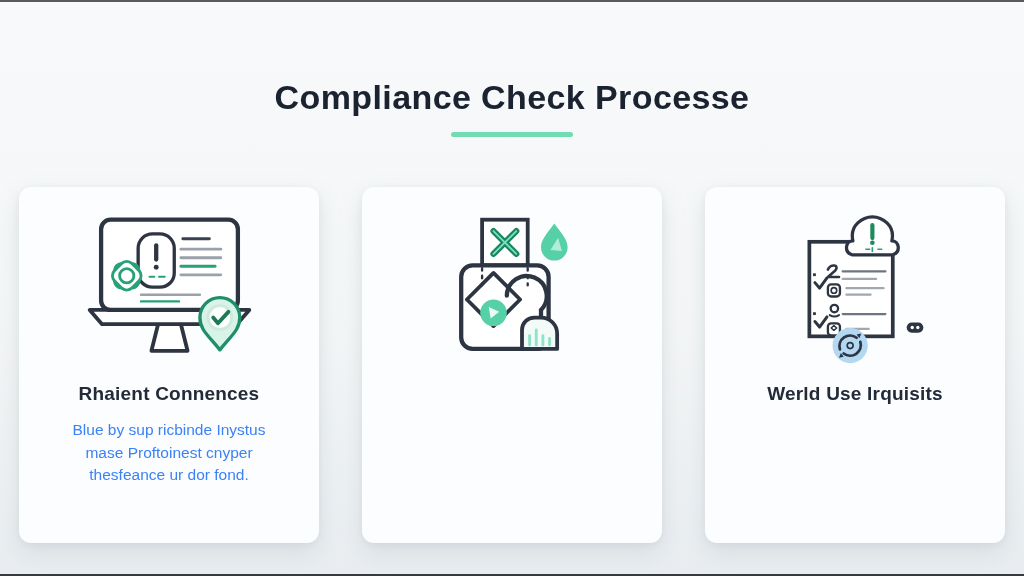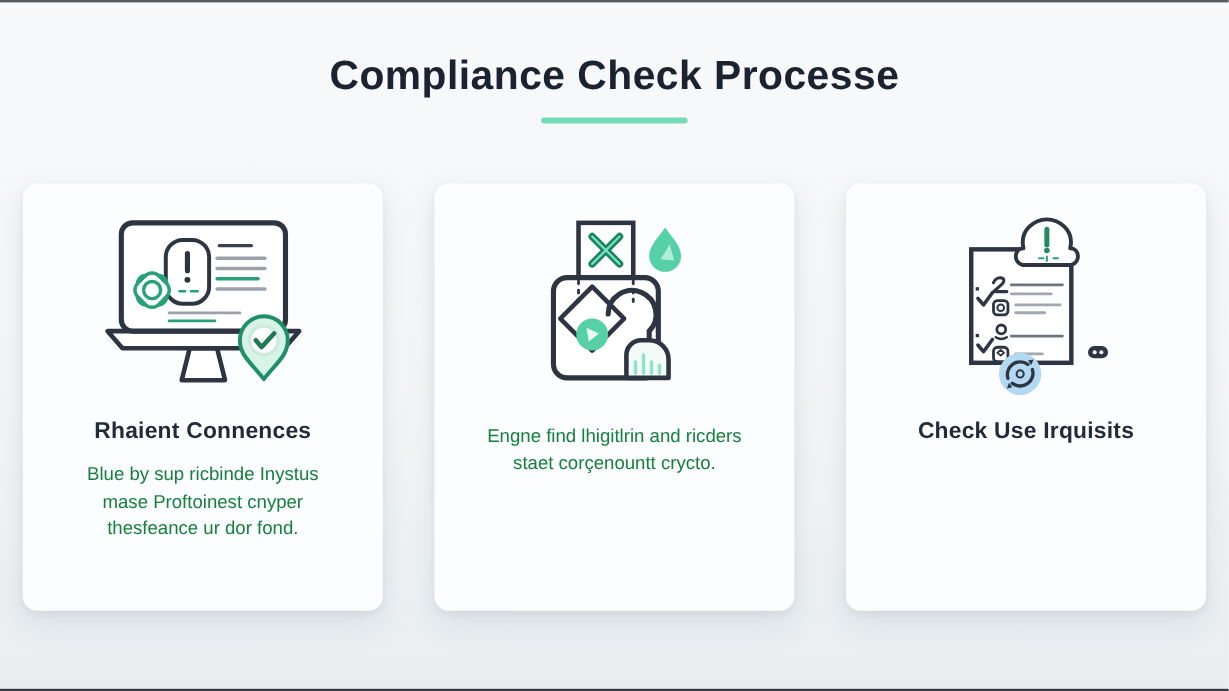--- a/index.html
+++ b/index.html
@@ -5,35 +5,35 @@
   html,body{margin:0;padding:0;}
   body{
     width:1024px;height:576px;position:relative;overflow:hidden;
     background:linear-gradient(180deg,#f7f9fa 0%,#f4f6f7 55%,#e9edf0 100%);
     font-family:"Liberation Sans",sans-serif;
     -webkit-font-smoothing:antialiased;
   }
   .edge-line{position:absolute;left:0;right:0;height:2px;background:#23272e;}
   .edge-line.top{top:0;opacity:.75;}
   .edge-line.bottom{bottom:0;opacity:.9;}
-  header{text-align:center;padding-top:44px;}
+  header{text-align:center;padding-top:44px;margin-top:34px;}
   .title{
     font-size:34px;font-weight:bold;color:#1b2330;letter-spacing:.4px;
     line-height:1.15;margin:0;
   }
   .title-underline{width:122px;height:5px;border-radius:3px;margin:15px auto 0;background:#72dcb4;}
   .cards{display:flex;justify-content:center;gap:43px;margin-top:50px;}
   .card{
     width:300px;height:356px;box-sizing:border-box;background:#fcfdfe;
     border-radius:12px;text-align:center;padding:20px 16px 0;
     box-shadow:0 10px 24px rgba(141,153,165,.20),0 2px 6px rgba(141,153,165,.12);
   }
   .icon-wrap{height:166px;display:flex;align-items:center;justify-content:center;}
   .card-heading{font-size:19px;font-weight:bold;color:#232b38;margin:10px 0 0;letter-spacing:.2px;}
-  .card-body{font-size:15.5px;color:#15803d;line-height:1.45;margin:14px auto 0;max-width:216px;}
+  .card-body{font-size:15.5px;color:#3b82f6;line-height:1.45;margin:14px auto 0;max-width:216px;}
 </style>
 </head>
 <body>
 
 <div class="edge-line top"></div>
 
 <header>
   <h1 class="title">Compliance Check Processe</h1>
   <div class="title-underline"></div>
 </header>
@@ -98,21 +98,20 @@
 
         <circle cx="70" cy="104" r="14" fill="#55d0a7"></circle>
         <path d="M65 98 l11 5 l-9 7 z" fill="#eafaf4"></path>
 
         <path d="M84 86 a21 21 0 1 1 36 15 v19" fill="none" stroke="#2d3442" stroke-width="4.5" stroke-linecap="round"></path>
 
         <path d="M100 142 v-20 a13 13 0 0 1 13 -13 h7 a17 17 0 0 1 17 17 v16 z" fill="#f2fbf7" stroke="#2d3442" stroke-width="4" stroke-linejoin="round"></path>
         <path d="M108 138 v-10 M115 138 v-16 M122 138 v-10 M129 138 v-7" stroke="#8fe3c8" stroke-width="3" stroke-linecap="round"></path>
       </svg>
     </div>
-    <p class="card-body">Engne find lhigitlrin and ricders staet corçenountt crycto.</p>
   </section>
 
   <section class="card">
     <div class="icon-wrap">
       <svg viewBox="0 0 170 164" height="152" aria-hidden="true">
 
         <rect x="36" y="30" width="90" height="102" fill="#fff" stroke="#2d3442" stroke-width="4"></rect>
 
         <path d="M82 44 c-9 -3 -7 -15 1 -15 c-4 -17 11 -26 21 -26 c10 0 25 9 21 26 c8 0 10 12 1 15 z" fill="#fff" stroke="#2d3442" stroke-width="3.5" stroke-linejoin="round"></path>
         <path d="M104 12 v14" stroke="#1f8a5f" stroke-width="4.5" stroke-linecap="round"></path>
@@ -142,18 +141,18 @@
         <circle cx="153" cy="122.5" r="1.8" fill="#fff"></circle>
 
         <circle cx="80" cy="142" r="19" fill="#b3d8f2"></circle>
         <path d="M69 146 a11.5 11.5 0 0 1 18 -12.5" fill="none" stroke="#2d3442" stroke-width="3" stroke-linecap="round"></path>
         <path d="M87 130 l5 -1 l-2 5 z" fill="#2d3442"></path>
         <path d="M91 138 a11.5 11.5 0 0 1 -18 12.5" fill="none" stroke="#2d3442" stroke-width="3" stroke-linecap="round"></path>
         <path d="M73 154 l-5 1 l2 -5 z" fill="#2d3442"></path>
         <circle cx="80" cy="142" r="3.2" fill="none" stroke="#2d3442" stroke-width="1.8"></circle>
       </svg>
     </div>
-    <h3 class="card-heading">Check Use Irquisits</h3>
+    <h3 class="card-heading">Werld Use Irquisits</h3>
   </section>
 
 </div>
 
 <div class="edge-line bottom"></div>
 
 </body></html>

